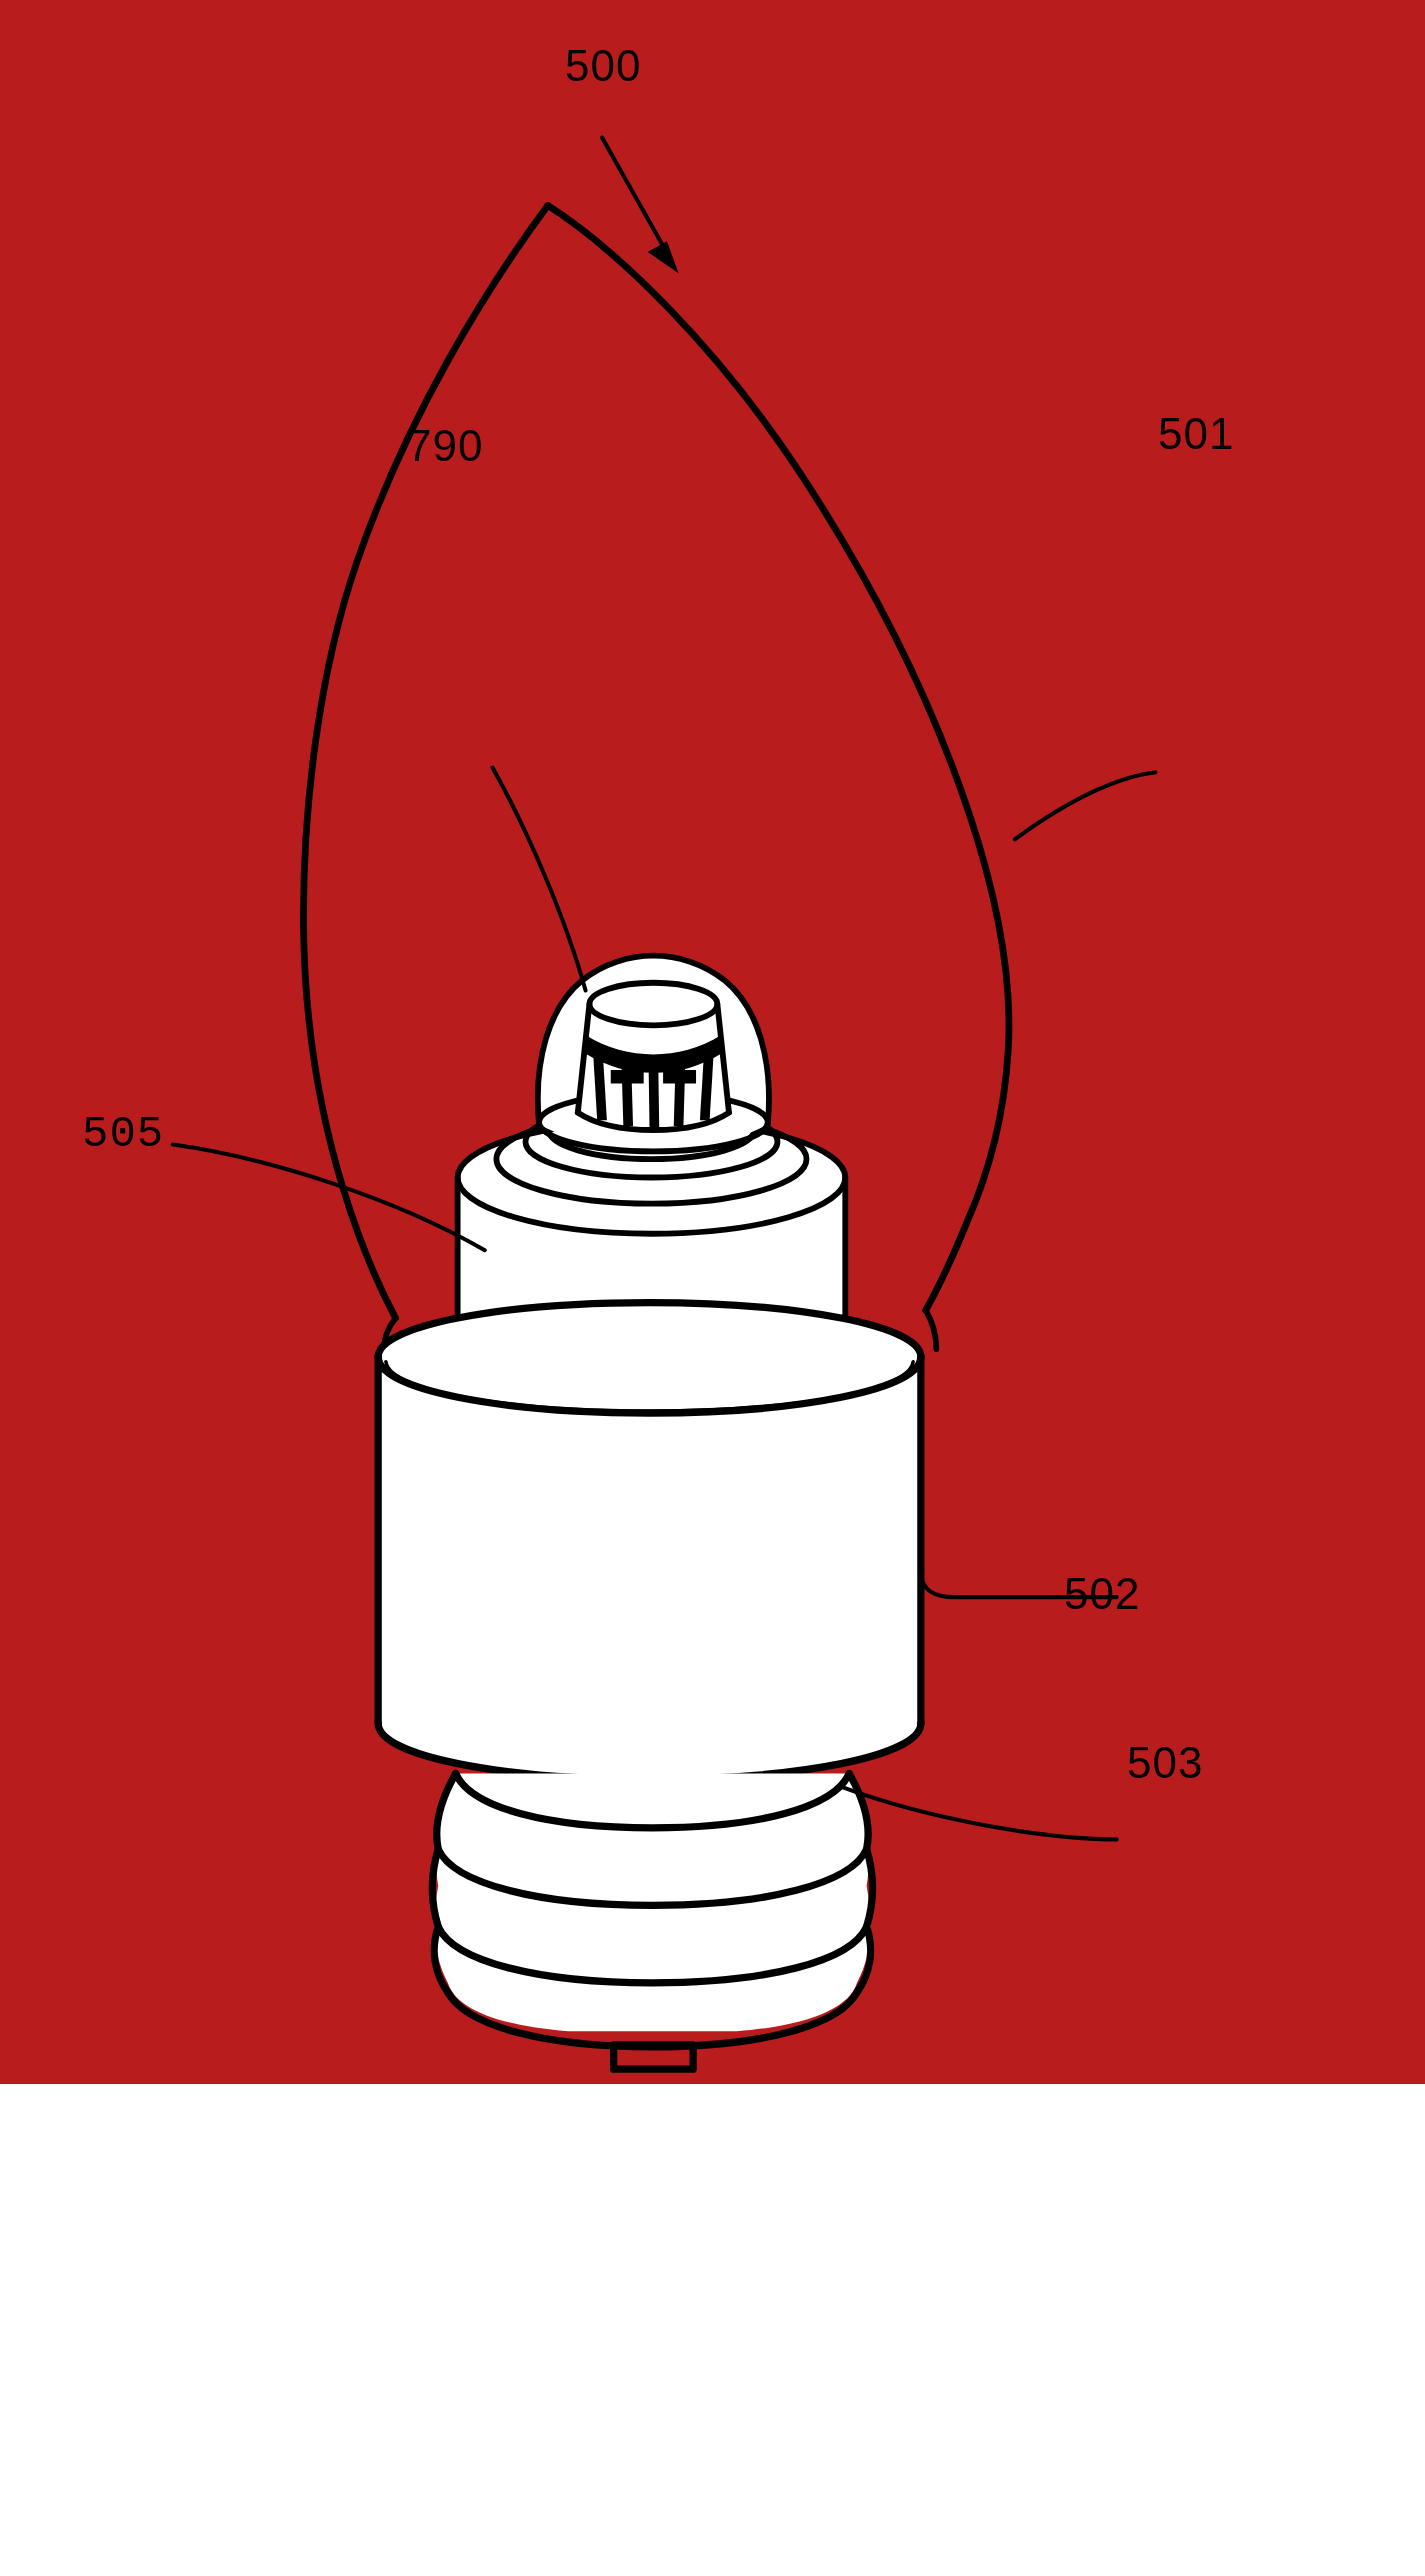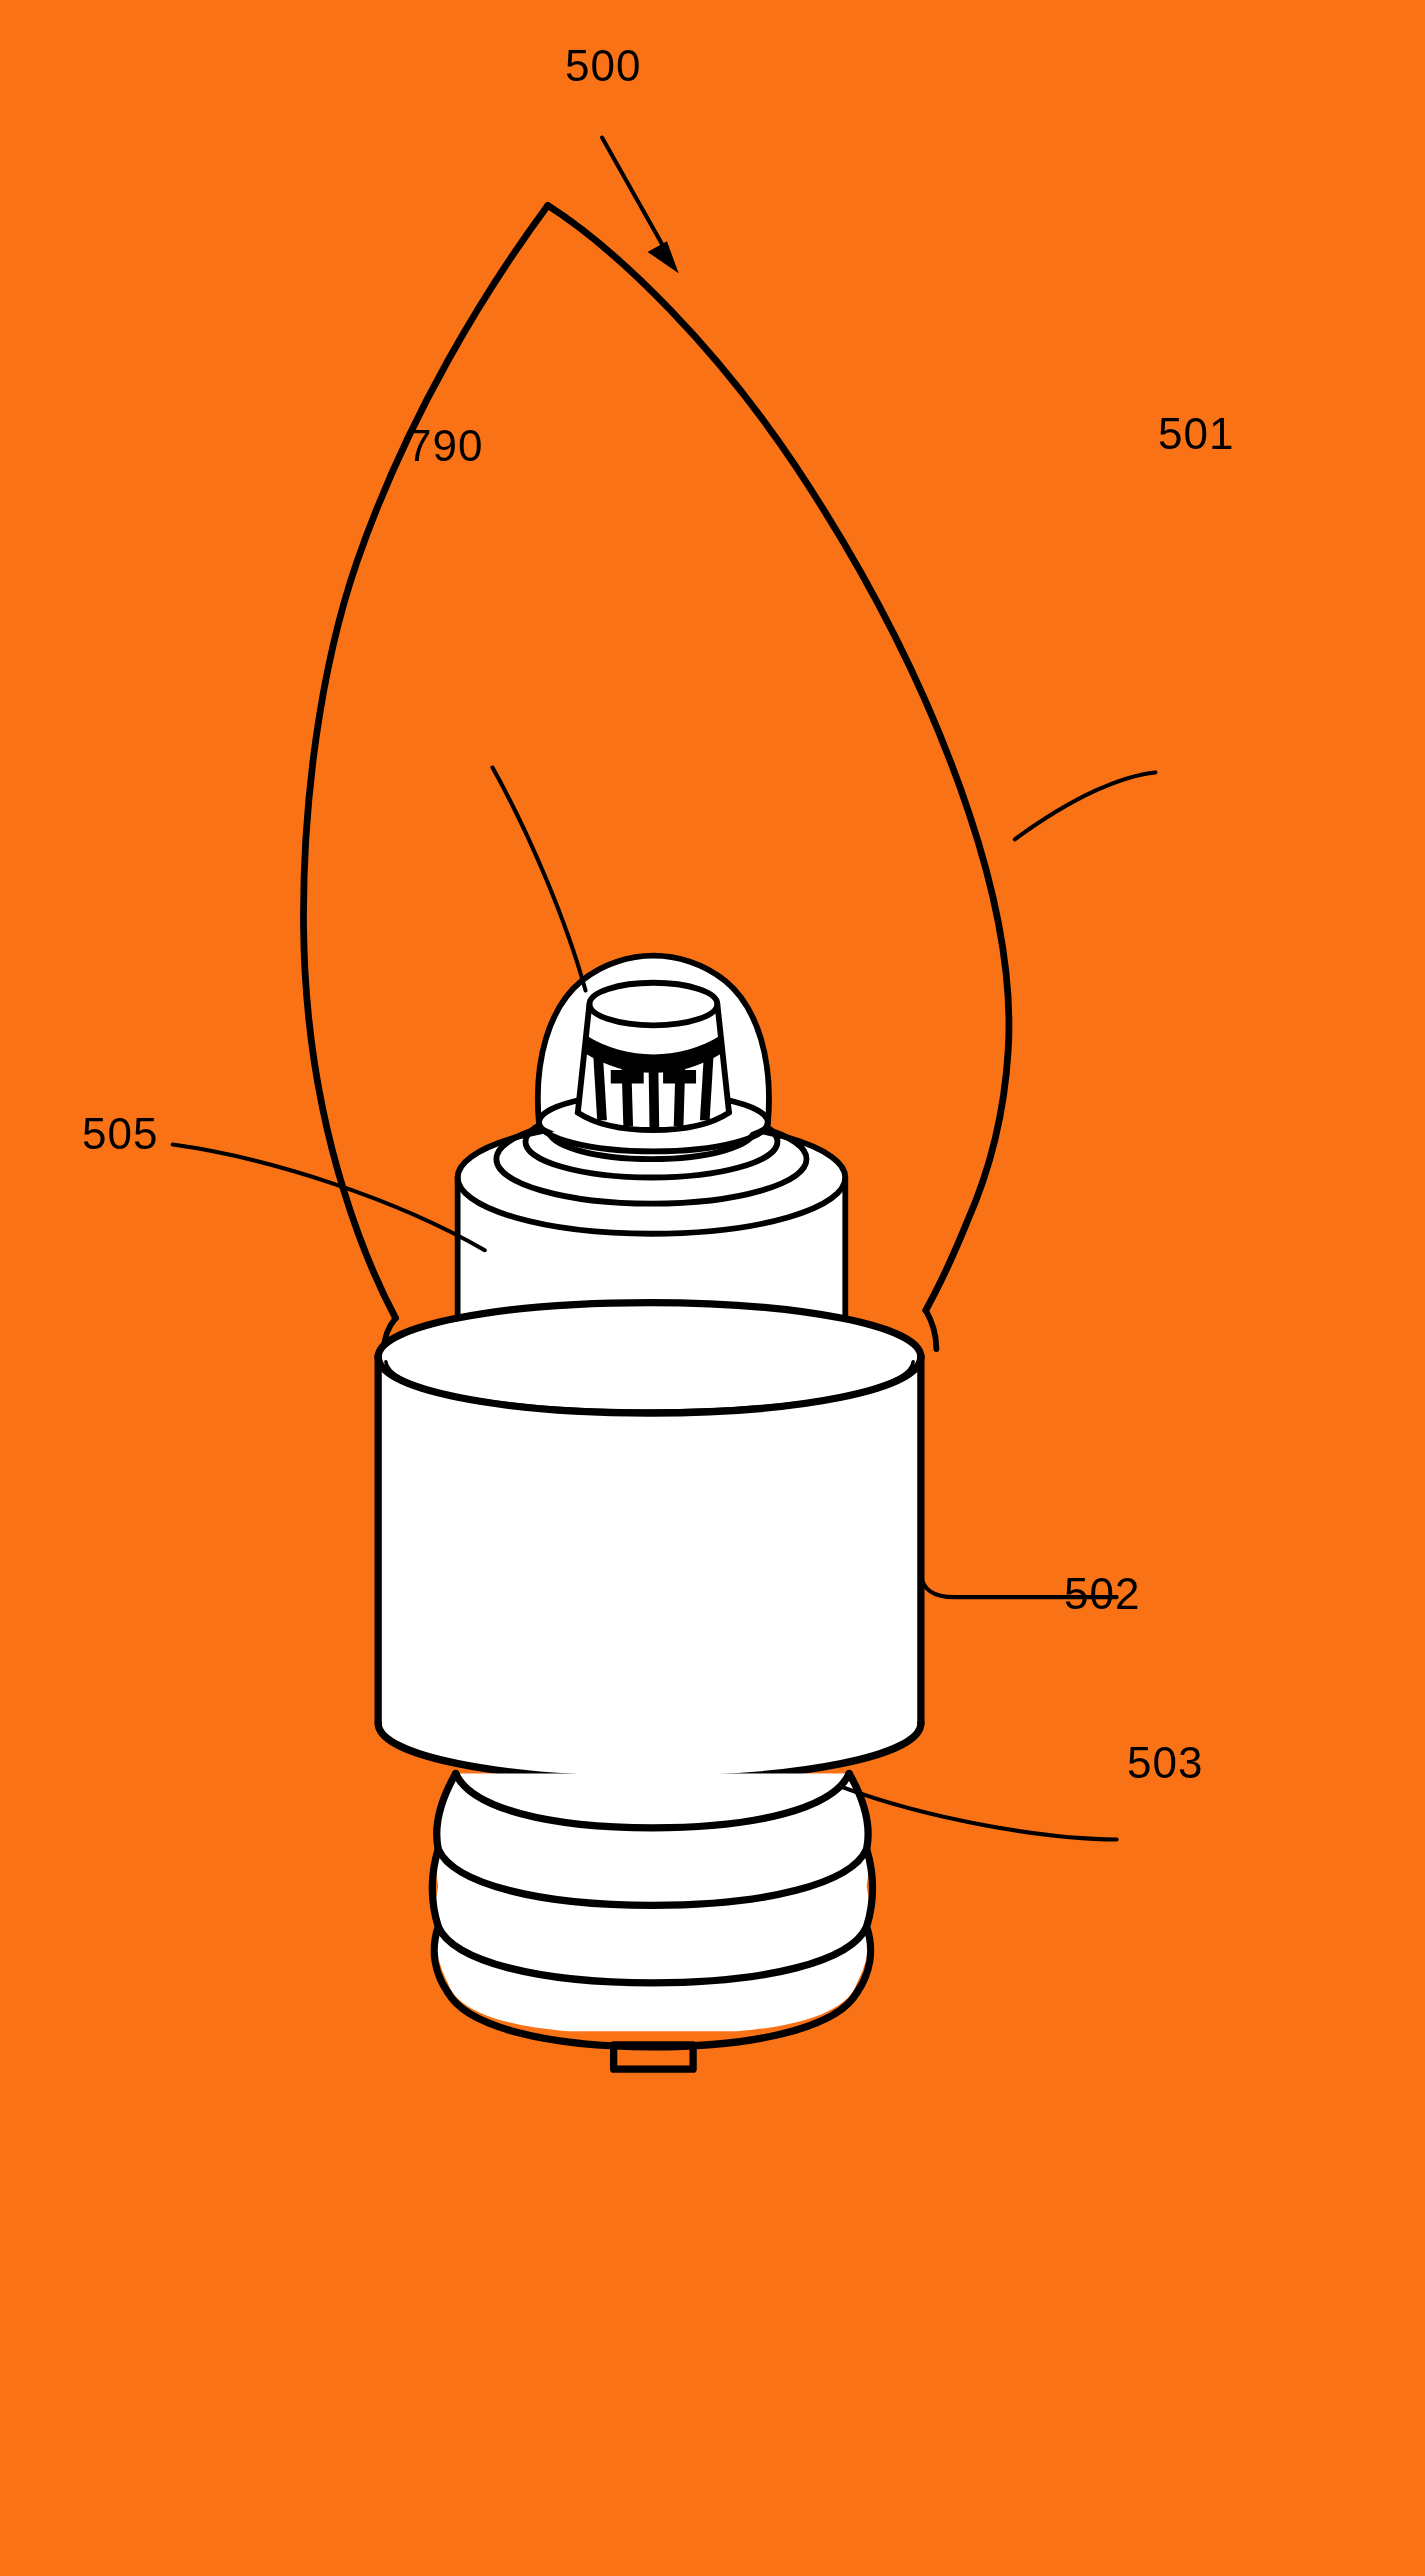--- a/index.html
+++ b/index.html
@@ -8,22 +8,22 @@
     padding: 0;
     background: #ffffff;
   }
   body {
     font-family: "Liberation Sans", sans-serif;
     color: #000000;
   }
   #figure-page {
     position: relative;
     width: 1426px;
-    height: 2576px;
-    background: #f97316;
+    height: 2084px;
+    background: #b91c1c;
     overflow: hidden;
   }
   #figure-svg {
     position: absolute;
     left: 0;
     top: 0;
     width: 1426px;
     height: 2576px;
     display: block;
   }
@@ -49,21 +49,21 @@
     letter-spacing: 1px;
     color: #000000;
     white-space: nowrap;
     line-height: 1;
   }
   #label-500 { left: 565px; top: 44px; }
   #label-501 { left: 1158px; top: 412px; }
   #label-502 { left: 1064px; top: 1572px; }
   #label-503 { left: 1127px; top: 1741px; }
   #label-504 { left: 407px; top: 424px; }
-  #label-505 { left: 82px; top: 1112px; }
+  #label-505 { left: 82px; top: 1112px; font-family: Liberation Mono, monospace; }
 
   #figure-caption {
     position: absolute;
     left: 0;
     top: 2382px;
     width: 1426px;
     text-align: center;
     font-family: "Liberation Sans", sans-serif;
     font-size: 60px;
     font-weight: 400;

